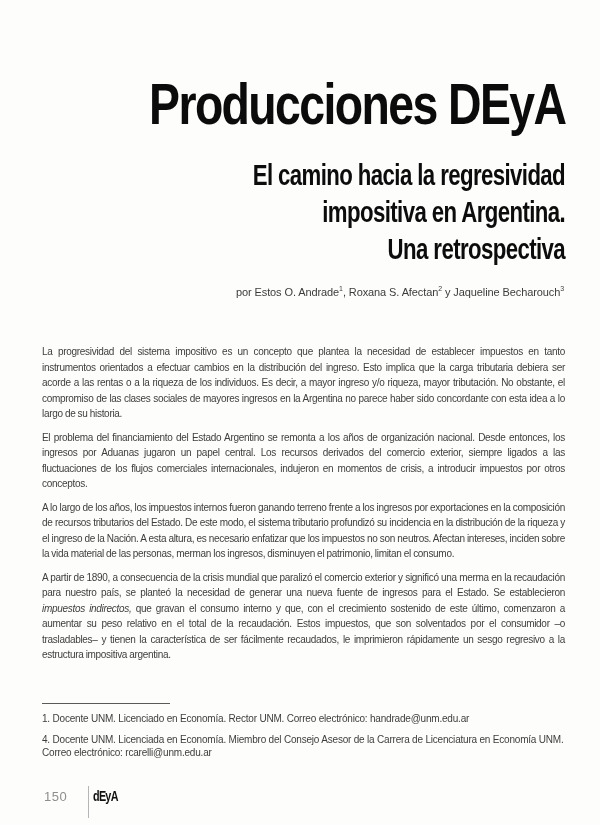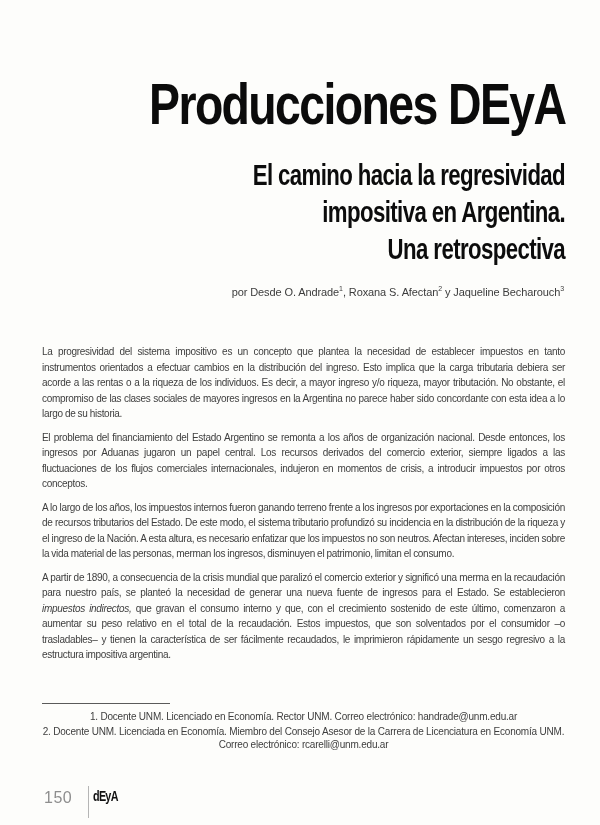--- a/index.html
+++ b/index.html
@@ -72,27 +72,27 @@
     font-size: 10px;
     line-height: 13px;
     letter-spacing: -0.2px;
     color: #3e3e3e;
   }
   .fn-rule {
     width: 128px; height: 0;
     border-top: 1px solid #5a5a5a;
     margin-bottom: 6px;
   }
-  .footnotes p { margin: 0 0 2px 0; text-align: center; }
+  .footnotes p { margin: 8px 0 2px 0; }
 
   
   .pageno {
     position: absolute;
     left: 44px; top: 789px;
-    font-size: 16px;
+    font-size: 13px;
     color: #8e8e8e;
     letter-spacing: 0.5px;
   }
   .foot-rule {
     position: absolute;
     left: 88px; top: 786px;
     width: 1px; height: 32px;
     background: #b5b5b5;
   }
   .logo {
@@ -113,32 +113,32 @@
 <div class="page">
 
   <h1 class="kicker">Producciones DEyA</h1>
 
   <div class="article-title">
     <div>El camino hacia la regresividad</div>
     <div>impositiva en Argentina.</div>
     <div>Una retrospectiva</div>
   </div>
 
-  <p class="byline"><span>por Desde O. Andrade</span><sup>1</sup><span>, Roxana S. Afectan</span><sup>2</sup><span> y Jaqueline Becharouch</span><sup>3</sup></p>
+  <p class="byline"><span>por Estos O. Andrade</span><sup>1</sup><span>, Roxana S. Afectan</span><sup>2</sup><span> y Jaqueline Becharouch</span><sup>3</sup></p>
 
   <main class="body-col">
     <p>La progresividad del sistema impositivo es un concepto que plantea la necesidad de establecer impuestos en tanto instrumentos orientados a efectuar cambios en la distribución del ingreso. Esto implica que la carga tributaria debiera ser acorde a las rentas o a la riqueza de los individuos. Es decir, a mayor ingreso y/o riqueza, mayor tributación. No obstante, el compromiso de las clases sociales de mayores ingresos en la Argentina no parece haber sido concordante con esta idea a lo largo de su historia.</p>
     <p>El problema del financiamiento del Estado Argentino se remonta a los años de organización nacional. Desde entonces, los ingresos por Aduanas jugaron un papel central. Los recursos derivados del comercio exterior, siempre ligados a las fluctuaciones de los flujos comerciales internacionales, indujeron en momentos de crisis, a introducir impuestos por otros conceptos.</p>
     <p>A lo largo de los años, los impuestos internos fueron ganando terreno frente a los ingresos por exportaciones en la composición de recursos tributarios del Estado. De este modo, el sistema tributario profundizó su incidencia en la distribución de la riqueza y el ingreso de la Nación. A esta altura, es necesario enfatizar que los impuestos no son neutros. Afectan intereses, inciden sobre la vida material de las personas, merman los ingresos, disminuyen el patrimonio, limitan el consumo.</p>
     <p><span>A partir de 1890, a consecuencia de la crisis mundial que paralizó el comercio exterior y significó una merma en la recaudación para nuestro país, se planteó la necesidad de generar una nueva fuente de ingresos para el Estado. Se establecieron </span><em>impuestos indirectos,</em><span> que gravan el consumo interno y que, con el crecimiento sostenido de este último, comenzaron a aumentar su peso relativo en el total de la recaudación. Estos impuestos, que son solventados por el consumidor –o trasladables– y tienen la característica de ser fácilmente recaudados, le imprimieron rápidamente un sesgo regresivo a la estructura impositiva argentina.</span></p>
   </main>
 
   <div class="footnotes">
     <div class="fn-rule"></div>
     <p>1. Docente UNM. Licenciado en Economía. Rector UNM. Correo electrónico: handrade@unm.edu.ar</p>
-    <p>2. Docente UNM. Licenciada en Economía. Miembro del Consejo Asesor de la Carrera de Licenciatura en Economía UNM. Correo electrónico: rcarelli@unm.edu.ar</p>
+    <p>4. Docente UNM. Licenciada en Economía. Miembro del Consejo Asesor de la Carrera de Licenciatura en Economía UNM. Correo electrónico: rcarelli@unm.edu.ar</p>
   </div>
 
   <span class="pageno">150</span>
   <span class="foot-rule"></span>
   <span class="logo">dEyA</span>
 
 </div>
 
 </body></html>

